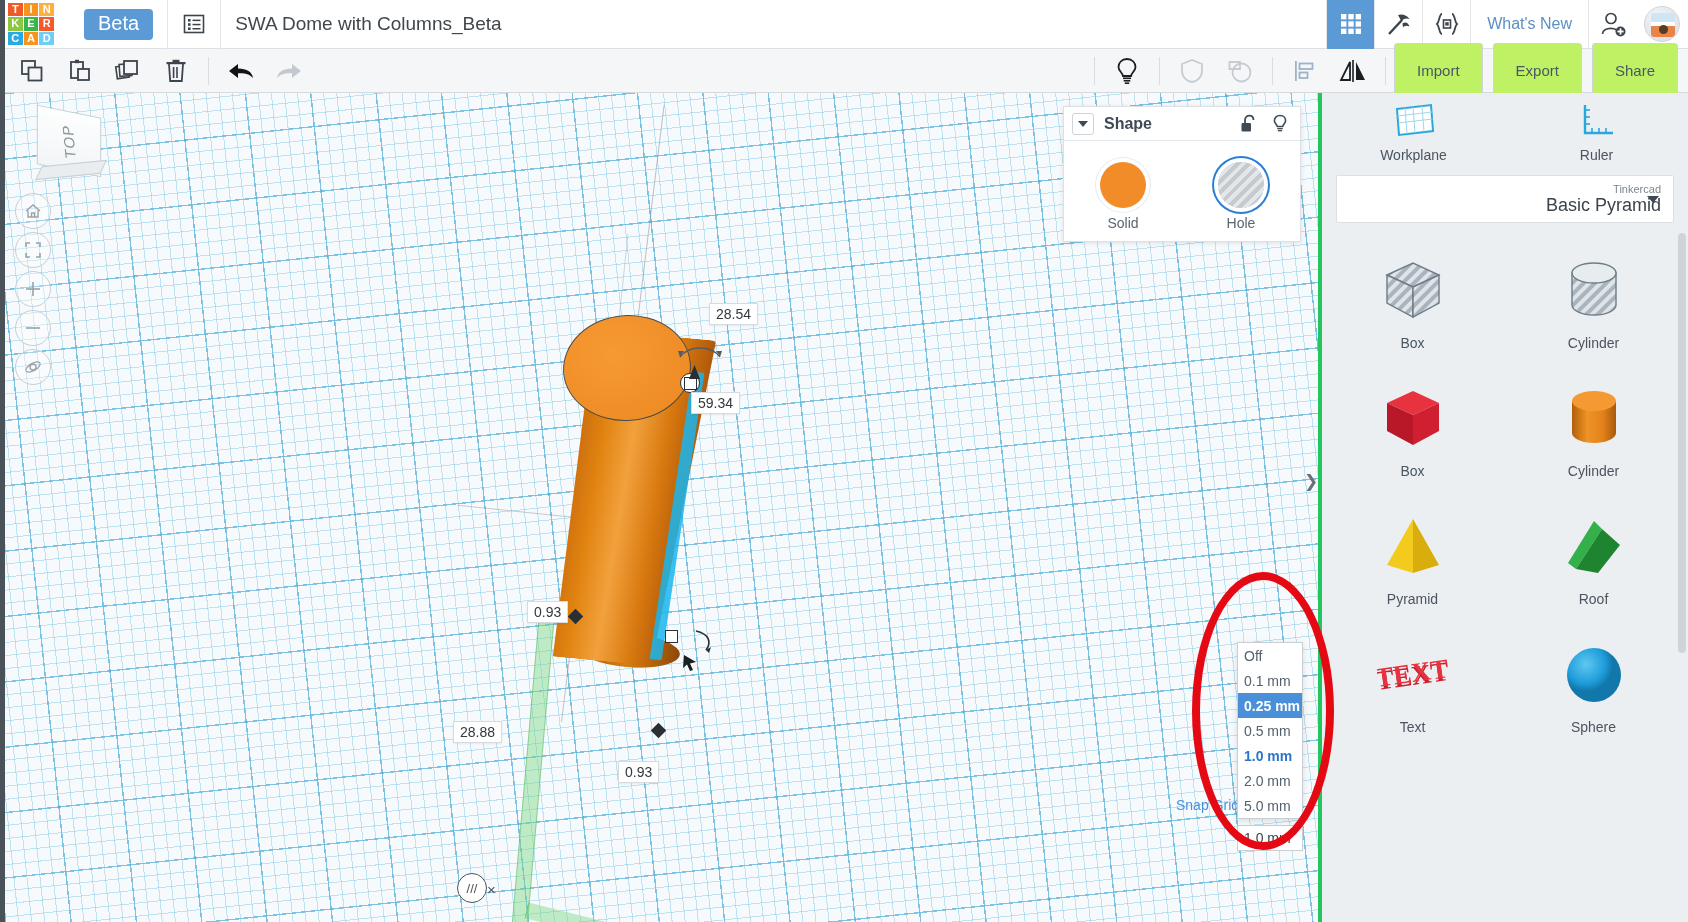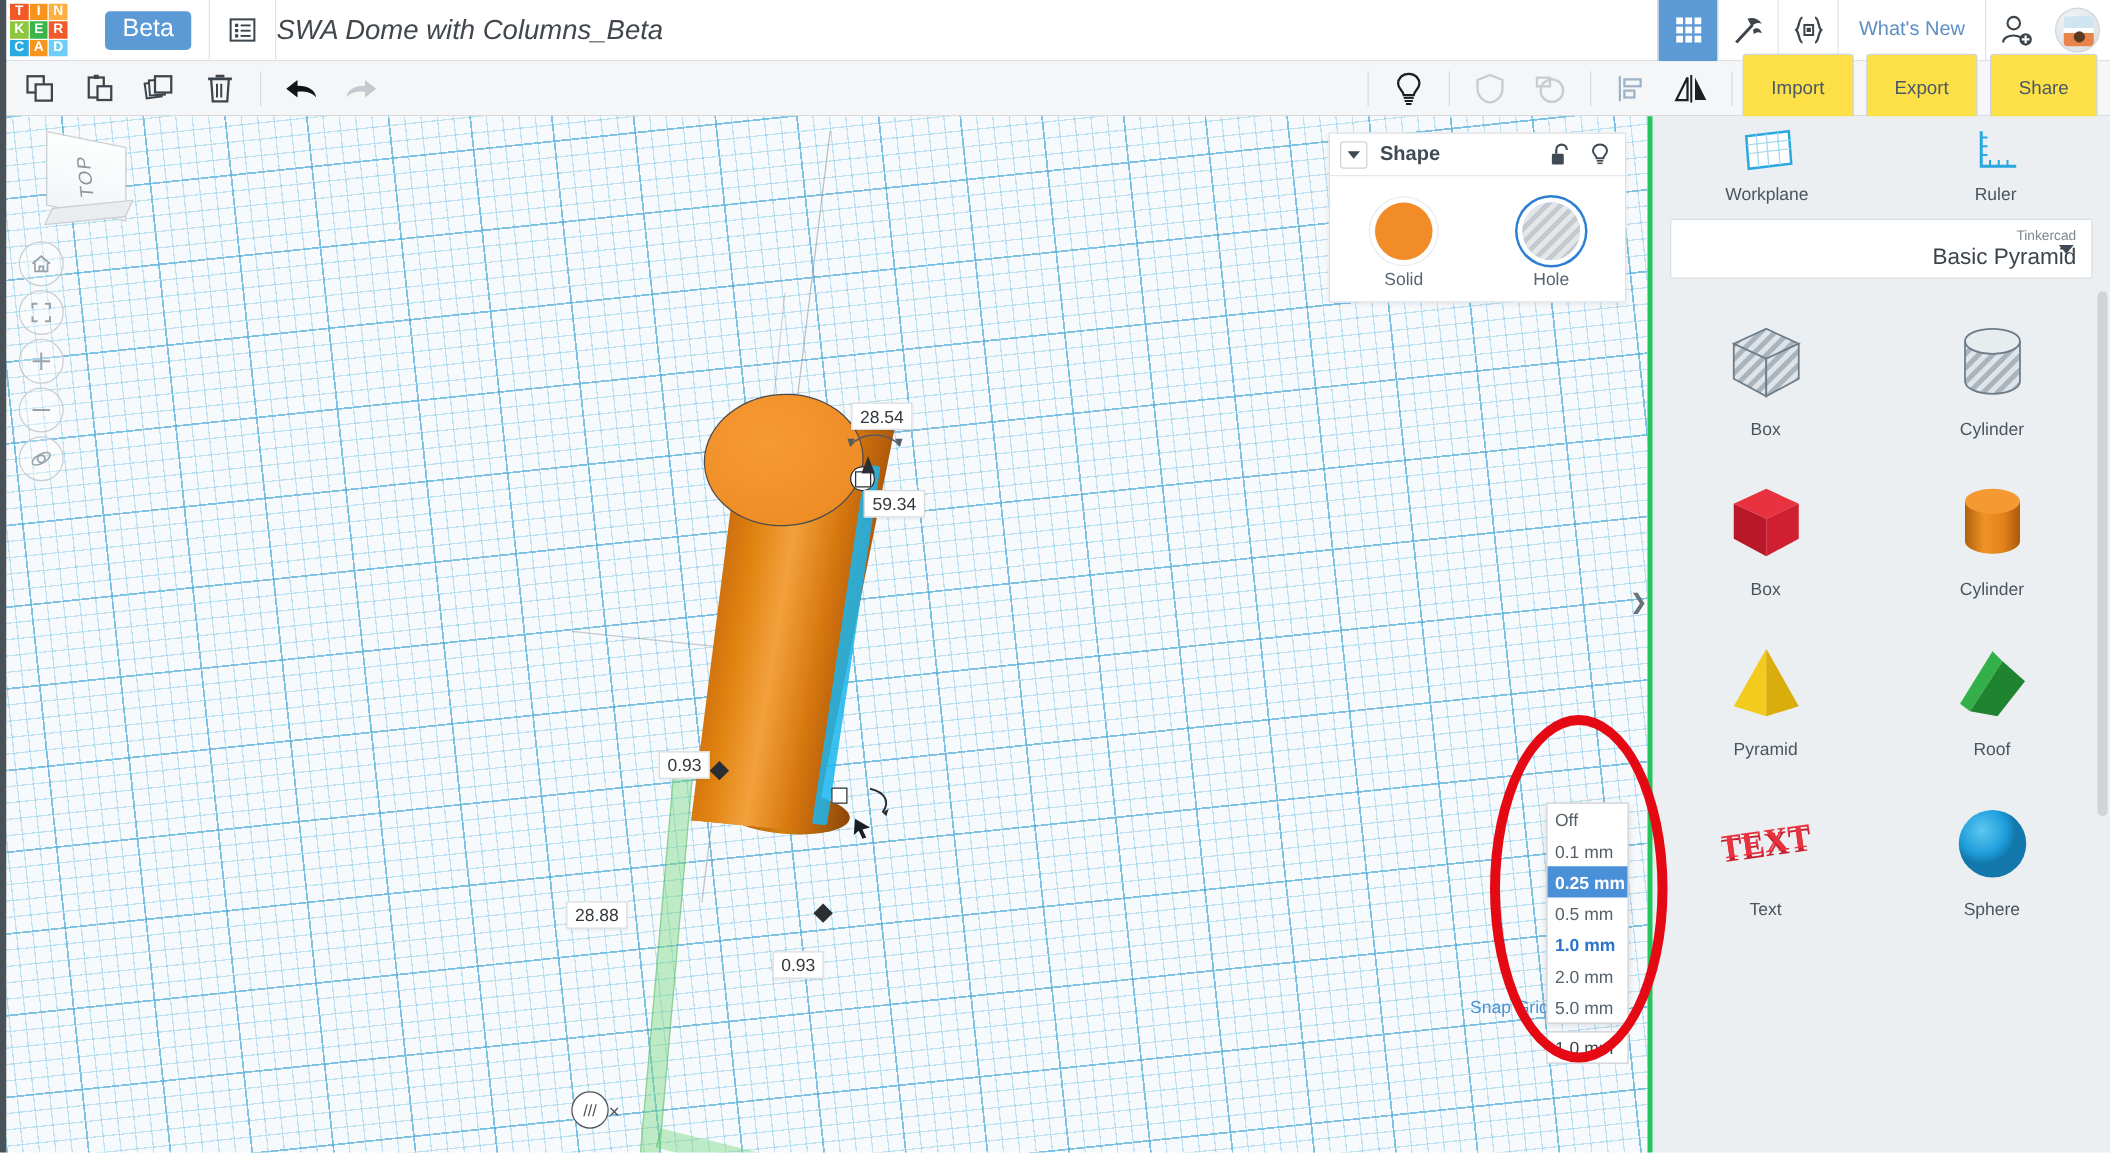--- a/index.html
+++ b/index.html
@@ -36,23 +36,22 @@
   .beta-btn {
     margin-left: 30px; background: #5c9ad6; color: #fff;
     font-size: 20px; padding: 3px 14px 5px; border-radius: 4px;
     font-family: "Liberation Sans", sans-serif;
   }
   .tb-div { width: 1px; height: 49px; background: #e2e5e8; }
   .menu-icon-btn {
     width: 52px; height: 49px; display: flex; align-items: center; justify-content: center;
   }
   .doc-title {
-    font-size: 22px; color: #41474d;
+    margin-left: 14px; font-size: 19px; color: #41474d;
     font-family: "Liberation Sans", sans-serif;
-    font-style: italic;
   }
   .topright { margin-left: auto; display: flex; align-items: stretch; height: 49px; }
   .tr-btn {
     width: 48px; display: flex; align-items: center; justify-content: center;
     border-left: 1px solid #e2e5e8;
   }
   .tr-btn.active { background: #5c9ad6; }
   .whatsnew {
     display: flex; align-items: center; padding: 0 16px;
     color: #5c8fc4; font-size: 16px; border-left: 1px solid #e2e5e8;
@@ -79,21 +78,21 @@
     position: absolute; left: 0; top: 49px; width: 1688px; height: 44px;
     background: #f5f6f7; border-bottom: 1px solid #d6dadd;
     display: flex; align-items: center;
   }
   .t2-btn {
     width: 48px; height: 44px; display: flex; align-items: center; justify-content: center;
   }
   .t2-sep { width:1px; height:28px; background:#d8dcdf; margin: 0 8px; }
   .t2-right { margin-left: auto; display: flex; align-items: center; height: 44px; }
   .pill {
-    border: 1px solid #cfd4d9; background: #fde047; border-radius: 3px;
+    border: 1px solid #cfd4d9; background: #bef264; border-radius: 3px;
     color: #4a5864; font-size: 15px; padding: 18px 22px; margin-right: 10px;
   }
 
   
   .canvas {
     position: absolute; left: 5px; top: 93px; width: 1313px; height: 829px;
     overflow: hidden;
     background:
       repeating-linear-gradient(84deg, rgba(108,190,226,.40) 0 1px, transparent 1px 13px),
       repeating-linear-gradient(174deg, rgba(108,190,226,.40) 0 1px, transparent 1px 13px),
@@ -534,21 +533,21 @@
     <path d="M3 3 C16 6 19 14 13 22" fill="none" stroke="#2b2f33" stroke-width="1.6"></path>
     <path d="M13 22 L18 19 L16 25 Z" fill="#2b2f33"></path>
   </svg>
   <svg style="position:absolute;left:676px;top:560px" width="20" height="20" viewBox="0 0 20 20">
     <path d="M3 2 L15 9 L9 10.5 L12 17 L9 18 L6 11.5 L2 15 Z" fill="#1a1f24"></path>
   </svg>
 
   <div class="wp-badge">///</div>
   <div class="wp-x">×</div>
 
-  <div class="chip" style="left:676px; top:210px;margin-top:19px;">28.54</div>
+  <div class="chip" style="left:704px; top:210px;">28.54</div>
   <div class="chip" style="left:686px; top:299px;">59.34</div>
   <div class="chip" style="left:522px; top:508px;">0.93</div>
   <div class="chip" style="left:448px; top:628px;">28.88</div>
   <div class="chip" style="left:613px; top:668px;">0.93</div>
 </div>
 
 <div class="collapse-arrow">❯</div>
 
 <div class="shapepanel">
   <div class="sp-head">

